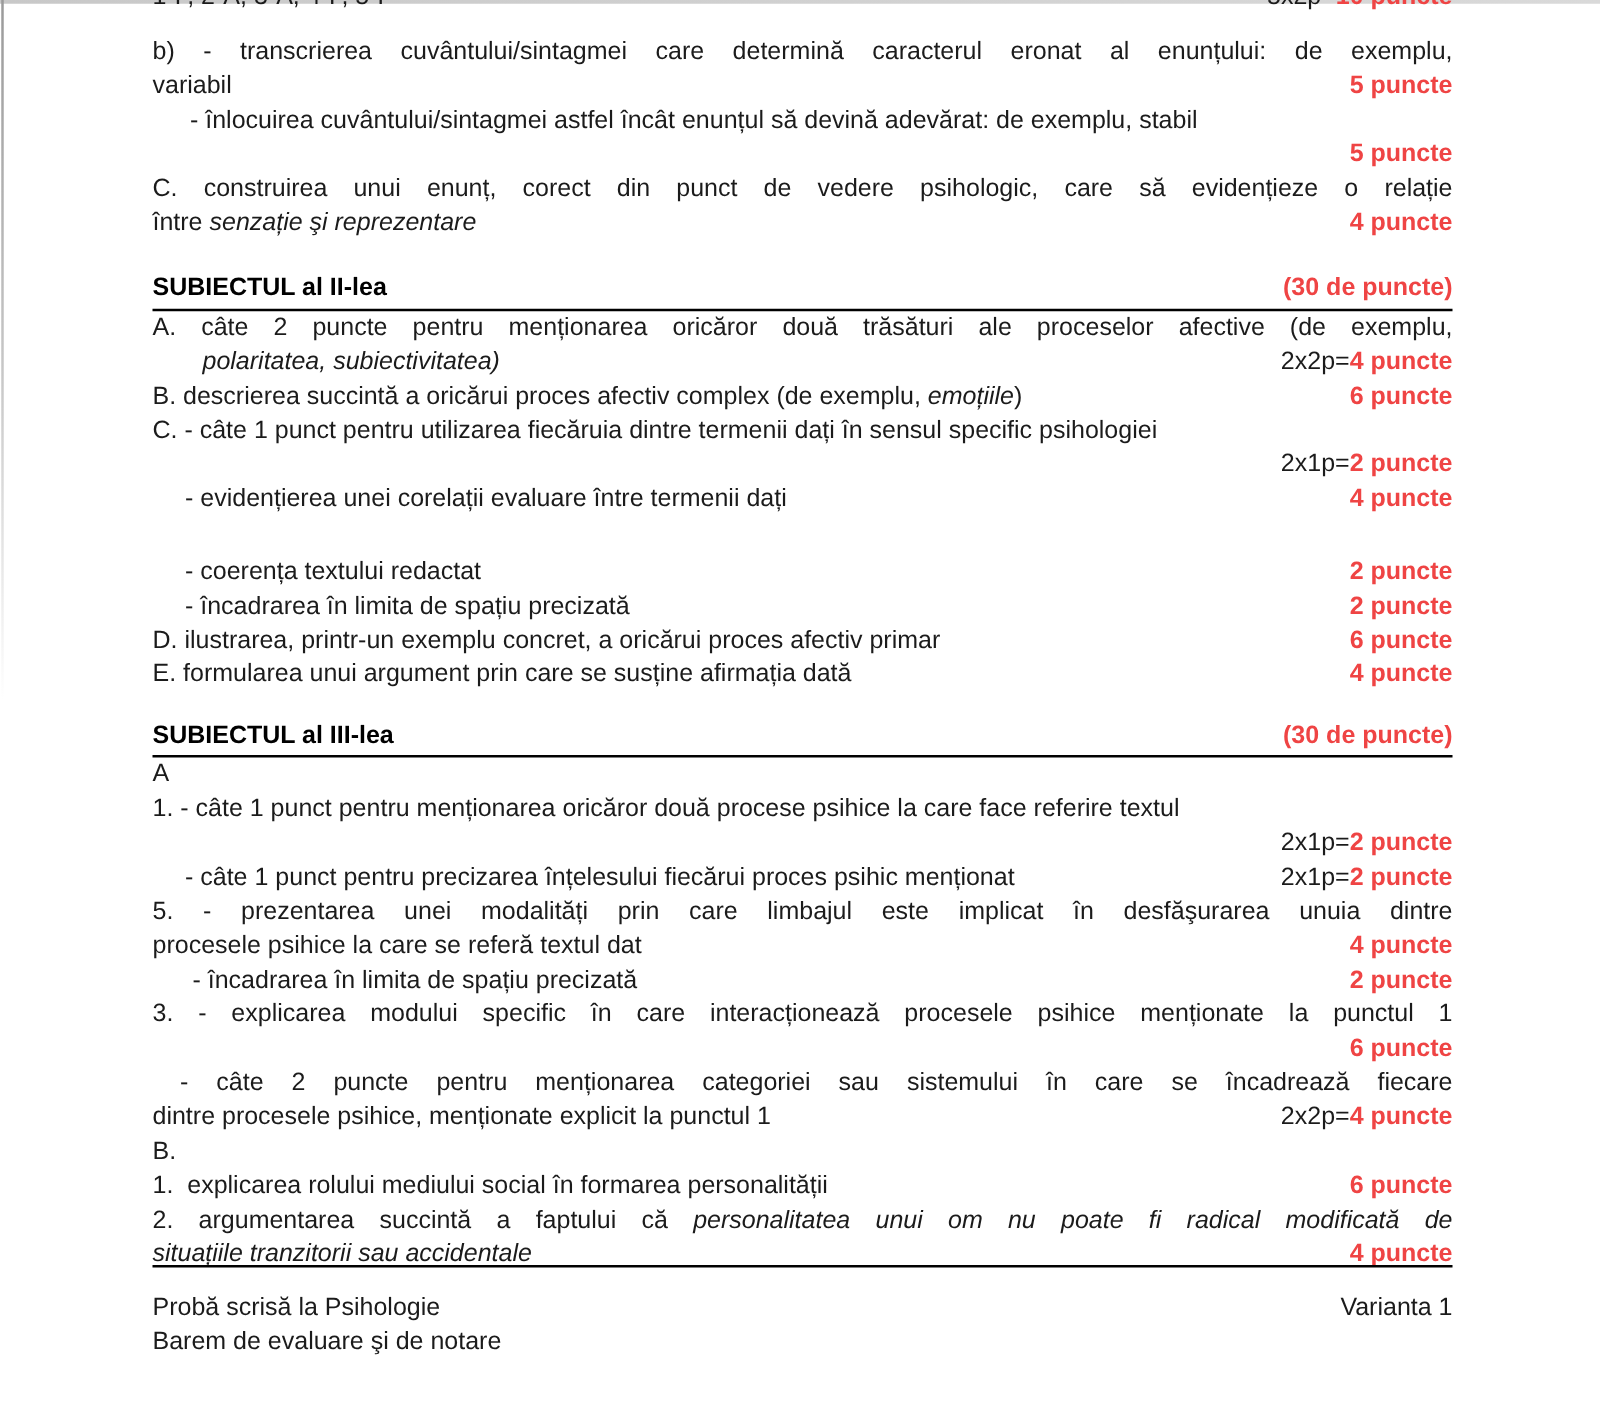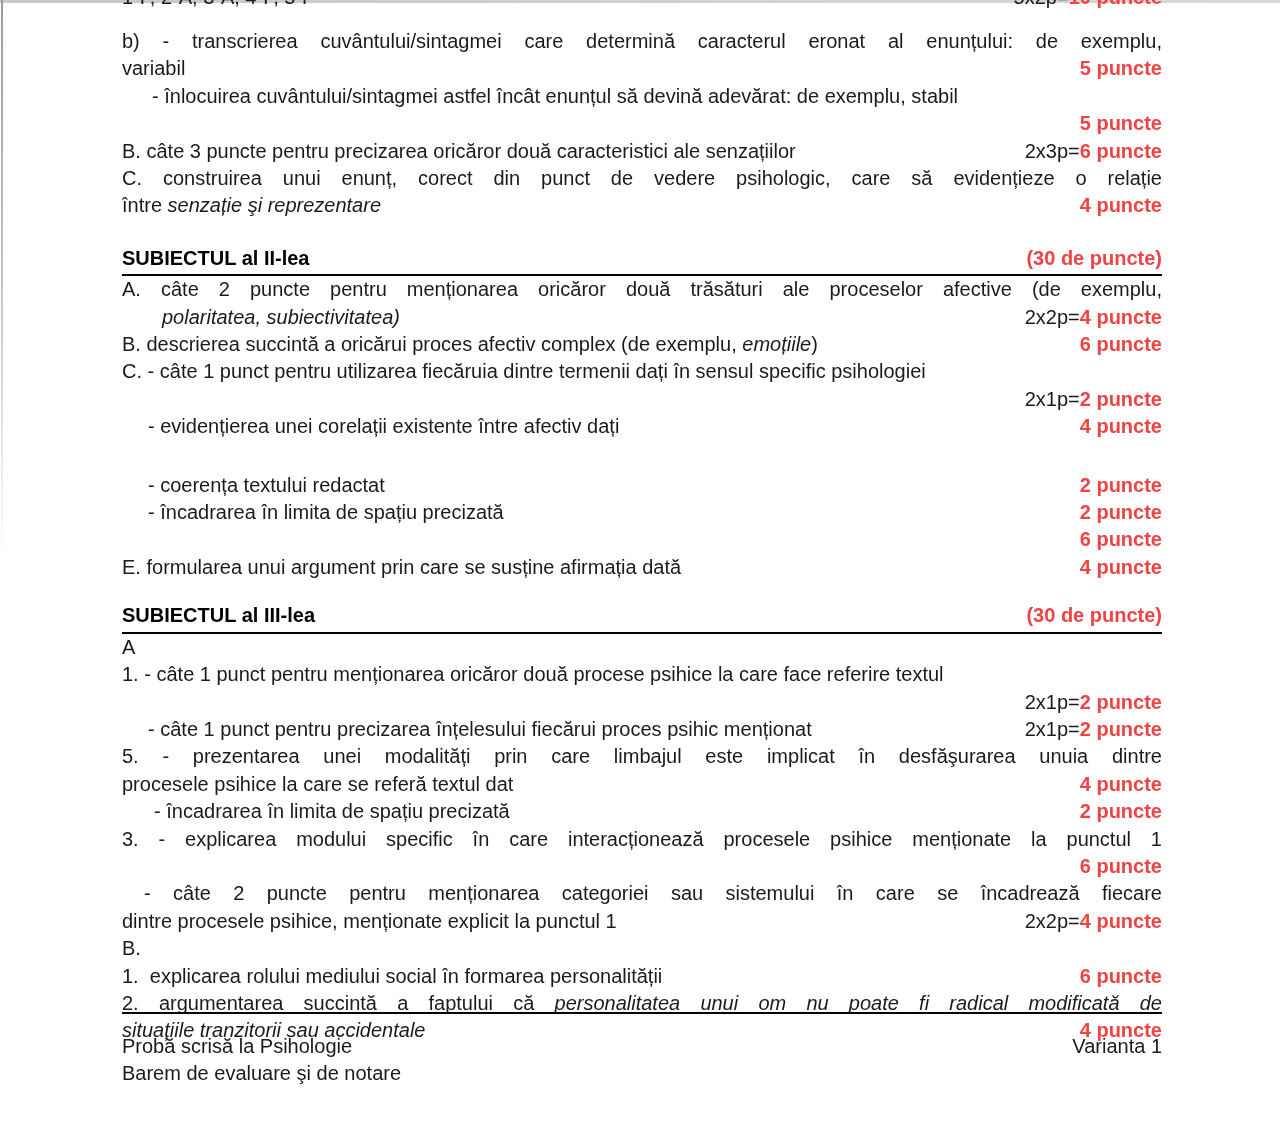--- a/index.html
+++ b/index.html
@@ -45,24 +45,20 @@
       <span class="lt"><span>variabil</span></span>
       <span class="rt"><span class="b">5 puncte</span></span>
     </div>
     <div class="row" style="padding-left: 30px;">
       <span class="lt"><span>- înlocuirea cuvântului/sintagmei astfel încât enunțul să devină adevărat: de exemplu, stabil</span></span>
     </div>
     <div class="row">
       <span class="lt"></span>
       <span class="rt"><span class="b">5 puncte</span></span>
     </div>
-    <div class="row">
-      <span class="lt"><span>B. câte 3 puncte pentru precizarea oricăror două caracteristici ale senzațiilor</span></span>
-      <span class="rt"><span>2x3p=</span><span class="b">6 puncte</span></span>
-    </div>
     <div class="row j">
       <span class="lt"><span>C. construirea unui enunț, corect din punct de vedere psihologic, care să evidențieze o relație</span></span>
     </div>
     <div class="row">
       <span class="lt"><span>între </span><span class="i">senzație şi reprezentare</span></span>
       <span class="rt"><span class="b">4 puncte</span></span>
     </div>
     <div class="spacer" style="height: 25px;"></div>
     <div class="row heading">
       <span class="lt"><span>SUBIECTUL al II-lea</span></span>
@@ -80,32 +76,33 @@
       <span class="rt"><span class="b">6 puncte</span></span>
     </div>
     <div class="row">
       <span class="lt"><span>C. - câte 1 punct pentru utilizarea fiecăruia dintre termenii dați în sensul specific psihologiei</span></span>
     </div>
     <div class="row">
       <span class="lt"></span>
       <span class="rt"><span>2x1p=</span><span class="b">2 puncte</span></span>
     </div>
     <div class="row" style="padding-left: 26px;">
-      <span class="lt"><span>- evidențierea unei corelații existente între afectiv dați</span></span>
+      <span class="lt"><span>- evidențierea unei corelații evaluare între termenii dați</span></span>
       <span class="rt"><span class="b">4 puncte</span></span>
     </div>
     <div class="row" style="padding-left: 26px; margin-top: 31px;">
       <span class="lt"><span>- coerența textului redactat</span></span>
       <span class="rt"><span class="b">2 puncte</span></span>
     </div>
     <div class="row" style="padding-left: 26px;">
       <span class="lt"><span>- încadrarea în limita de spațiu precizată</span></span>
       <span class="rt"><span class="b">2 puncte</span></span>
     </div>
     <div class="row">
+      <span class="lt"><span>D. ilustrarea, printr-un exemplu concret, a oricărui proces afectiv primar</span></span>
       <span class="rt"><span class="b">6 puncte</span></span>
     </div>
     <div class="row">
       <span class="lt"><span>E. formularea unui argument prin care se susține afirmația dată</span></span>
       <span class="rt"><span class="b">4 puncte</span></span>
     </div>
     <div class="spacer" style="height: 21px;"></div>
     <div class="row heading">
       <span class="lt"><span>SUBIECTUL al III-lea</span></span>
       <span class="rt"><span class="b">(30 de puncte)</span></span>

